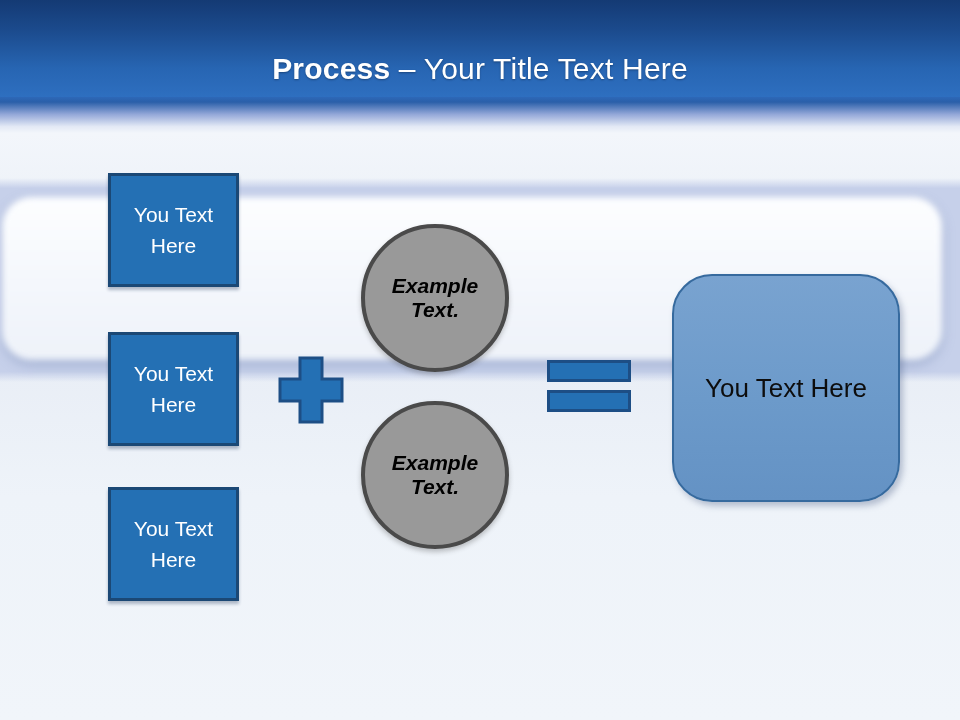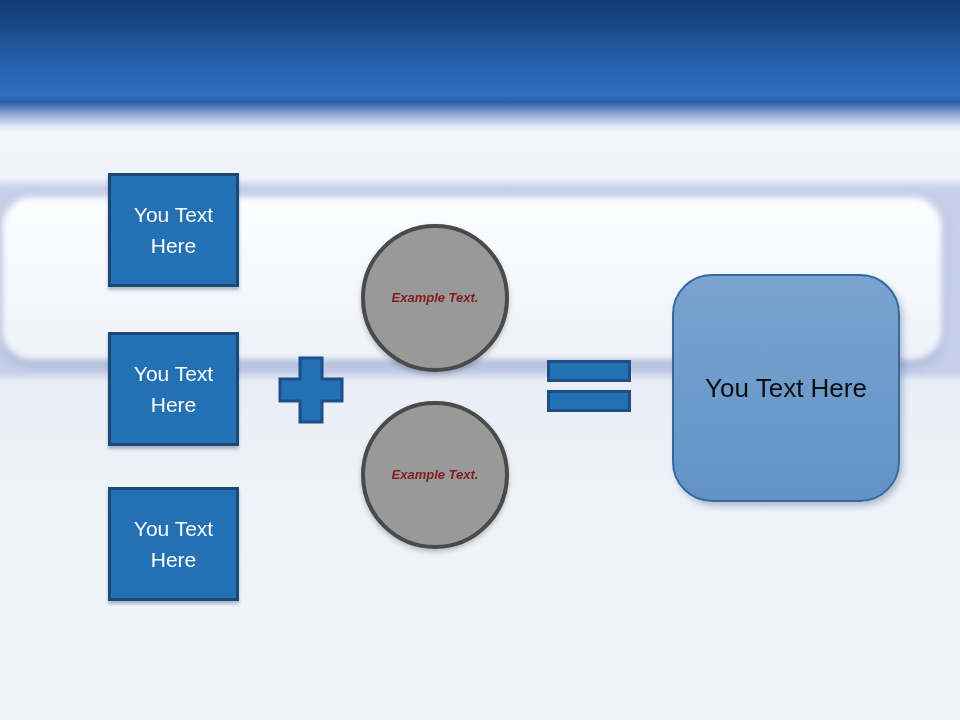--- a/index.html
+++ b/index.html
@@ -29,21 +29,21 @@
     border:3px solid #1b4875;box-sizing:border-box;display:flex;align-items:center;justify-content:center;
     text-align:center;color:#ffffff;font-size:21px;line-height:31px;
     box-shadow:0 3px 3px rgba(15,40,80,.3);}
   .sq .txt{width:100px;}
   .sq1{top:173px;}.sq2{top:332px;}.sq3{top:487px;}
 
   
   .circle{position:absolute;left:361px;width:148px;height:148px;border-radius:50%;
     background:#999999;border:4px solid #4a4a4a;box-sizing:border-box;
     display:flex;align-items:center;justify-content:center;text-align:center;
-    color:#7f1d1d;font-weight:bold;font-style:italic;font-size:13px;line-height:24px;
+    color:#000000;font-weight:bold;font-style:italic;font-size:21px;line-height:24px;
     box-shadow:0 3px 5px rgba(60,60,60,.3);}
   .circle .txt{width:90px;}
   .c1{top:224px;}.c2{top:401px;}
 
   
   .plus{position:absolute;left:277px;top:355px;width:68px;height:70px;}
   .equals{position:absolute;left:547px;top:360px;width:84px;height:55px;}
   .eqbar{position:absolute;left:0;width:84px;height:22px;background:#2470b4;
     border:3px solid #1d4e85;box-sizing:border-box;}
   .eqbar.b1{top:0;}.eqbar.b2{top:30px;}
@@ -59,20 +59,21 @@
 <body>
 
 <div class="slide">
 
   <div class="header"></div>
   <div class="header-fade"></div>
   <div class="content-bg"></div>
   <div class="band"></div>
   <div class="card"></div>
 
+  <div class="title"><span class="b">Process</span><span> – Your Title Text Here</span></div>
 
   <div class="sq sq1">
     <div class="txt">You Text Here</div>
   </div>
   <div class="sq sq2">
     <div class="txt">You Text Here</div>
   </div>
   <div class="sq sq3">
     <div class="txt">You Text Here</div>
   </div>

